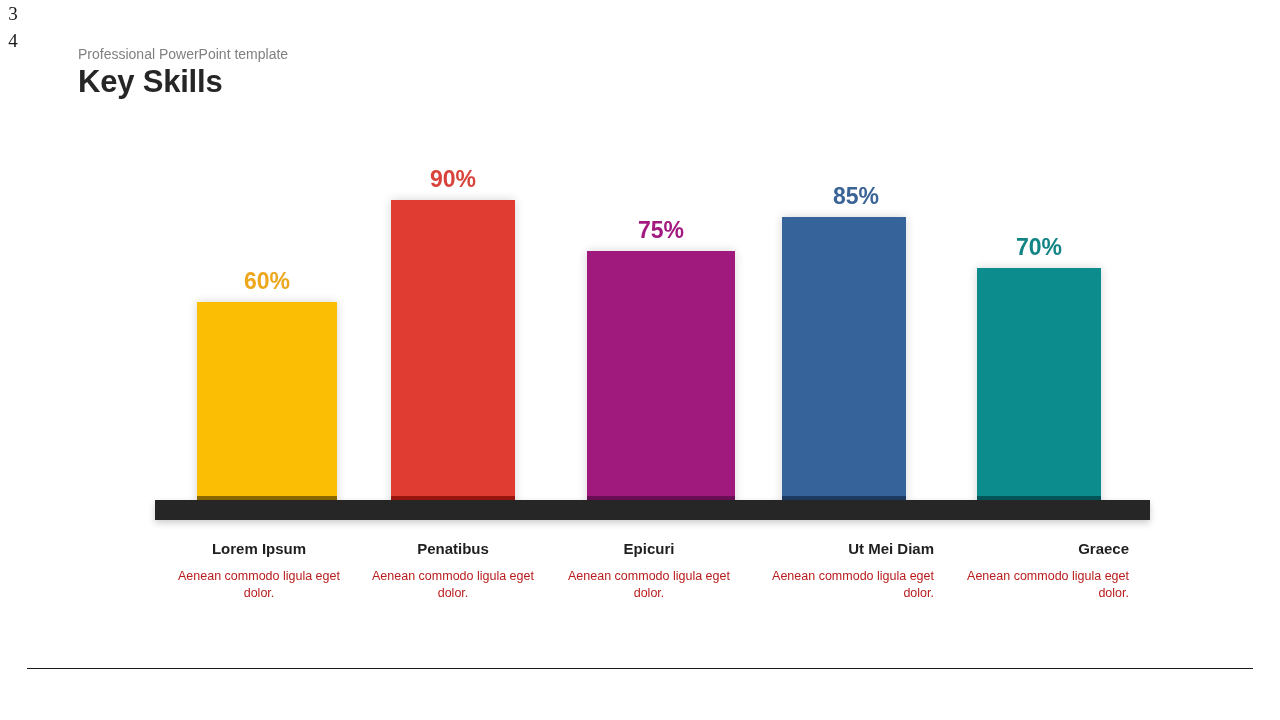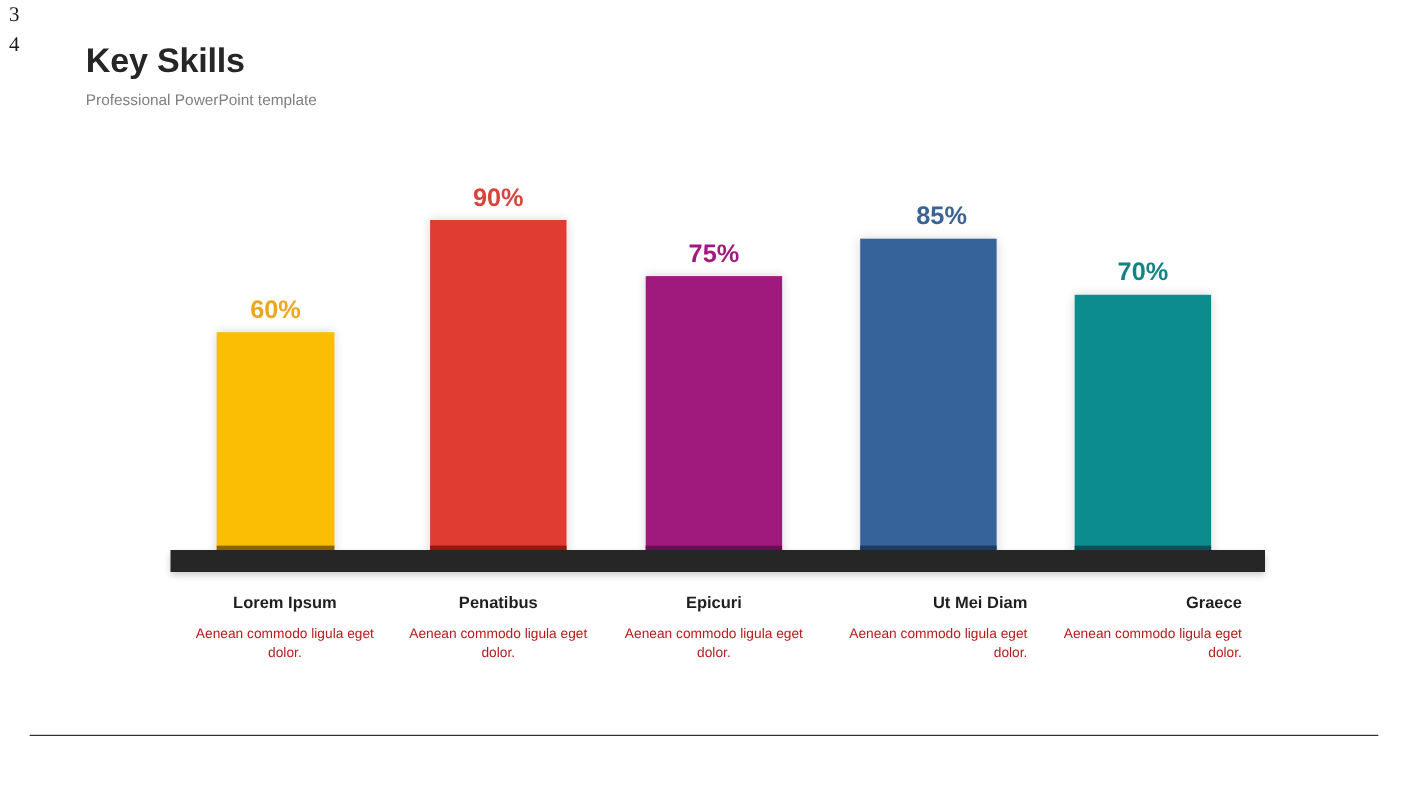--- a/index.html
+++ b/index.html
@@ -132,39 +132,39 @@
 </style>
 </head>
 <body>
 
 <div id="slide-numbers">
   <div class="num">3</div>
   <div class="num">4</div>
 </div>
 
 <div id="header">
+  <div id="slide-subtitle">Professional PowerPoint template</div>
   <div id="slide-title">Key Skills</div>
-  <div id="slide-subtitle">Professional PowerPoint template</div>
 </div>
 
 <div id="chart">
   <div id="bars-layer">
-      <div class="bar-group" style="left: 197px; width: 107px; top: 268px; height: 238px; bottom: auto;">
+      <div class="bar-group" style="left: 197px; width: 140px; top: 268px; height: 238px; bottom: auto;">
         <div class="bar-value" style="top: 0px; color: rgb(237, 167, 29);">60%</div>
         <div class="bar-column" style="top: 34px; height: 204px; background: rgb(251, 190, 5);">
           <div class="bar-base" style="background: rgb(138, 104, 0);"></div>
         </div>
       </div>
       <div class="bar-group" style="left: 391px; width: 124px; top: 166px; height: 340px; bottom: auto;">
         <div class="bar-value" style="top: 0px; color: rgb(216, 68, 60);">90%</div>
         <div class="bar-column" style="top: 34px; height: 306px; background: rgb(224, 60, 49);">
           <div class="bar-base" style="background: rgb(156, 22, 16);"></div>
         </div>
       </div>
-      <div class="bar-group" style="left: 587px; width: 124px; top: 217px; height: 289px; bottom: auto;">
+      <div class="bar-group" style="left: 587px; width: 148px; top: 217px; height: 289px; bottom: auto;">
         <div class="bar-value" style="top: 0px; color: rgb(162, 26, 128);">75%</div>
         <div class="bar-column" style="top: 34px; height: 255px; background: rgb(160, 26, 125);">
           <div class="bar-base" style="background: rgb(107, 15, 86);"></div>
         </div>
       </div>
       <div class="bar-group" style="left: 782px; width: 124px; top: 183px; height: 323px; bottom: auto;">
         <div class="bar-value" style="top: 0px; color: rgb(58, 99, 150); margin-left: 12px;">85%</div>
         <div class="bar-column" style="top: 34px; height: 289px; background: rgb(54, 99, 153);">
           <div class="bar-base" style="background: rgb(30, 60, 99);"></div>
         </div>

